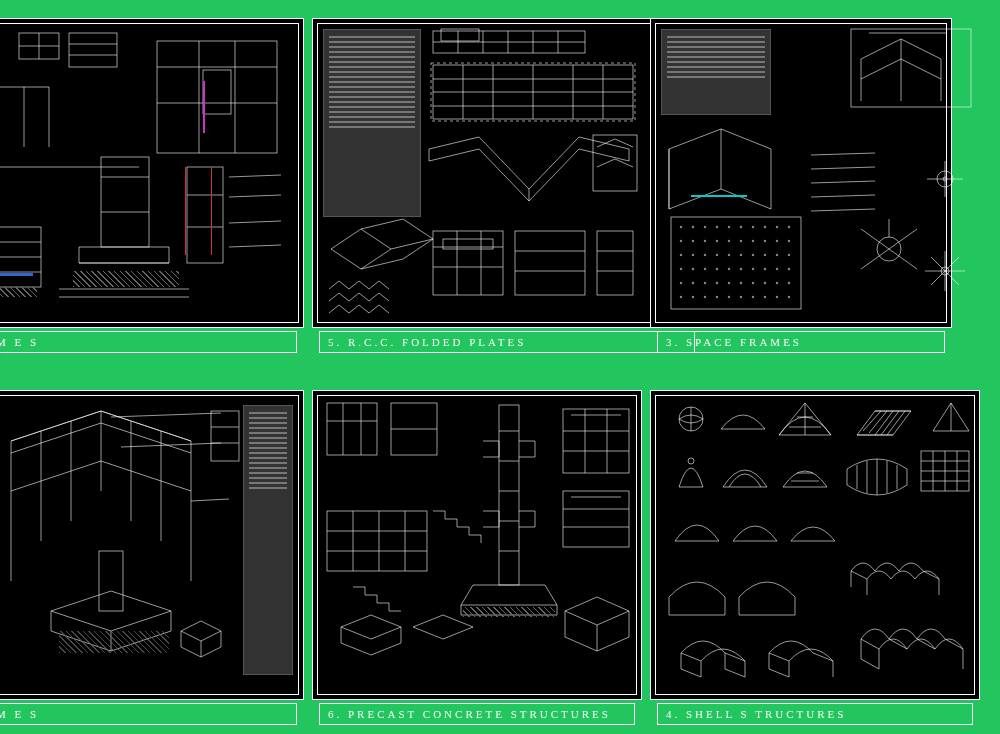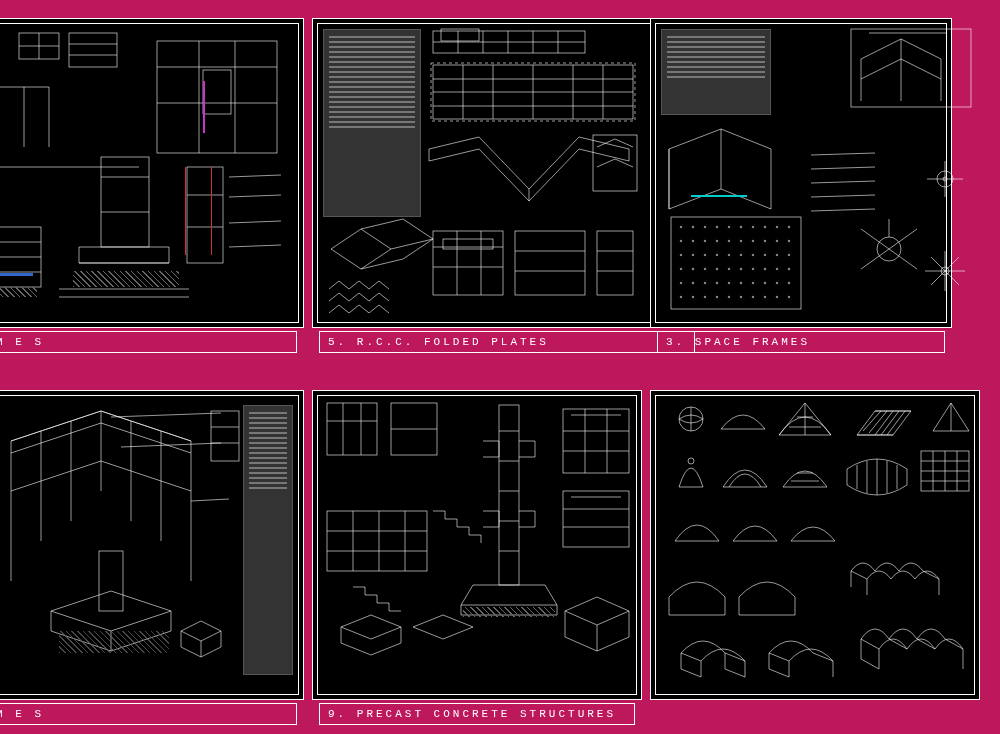--- a/index.html
+++ b/index.html
@@ -8,21 +8,22 @@
     height: 734px;
     background: #000;
     font-family: "Courier New", monospace;
     overflow: hidden;
     position: relative;
   }
   .canvas {
     width: 1000px;
     height: 734px;
     position: relative;
-    background: #be185d;
+    background: #22c55e;
+    font-family: Liberation Serif, serif;
   }
   .sheet {
     position: absolute;
     border: 1px solid #fff;
     background: #000;
   }
   .sheet-inner {
     position: absolute;
     inset: 4px;
     border: 1px solid #fff;
@@ -483,21 +484,21 @@
       <polyline points="252,220 284,206 316,220 284,234 252,220"></polyline>
       <line x1="252" y1="220" x2="252" y2="246"></line>
       <line x1="316" y1="220" x2="316" y2="246"></line>
       <polyline points="252,246 284,260 316,246"></polyline>
       <line x1="284" y1="234" x2="284" y2="260"></line>
     </svg>
 
     <div class="hatch" style="left:150px; top:216px; width:92px; height:10px;"></div>
 
     <div class="title-strip">
-      <span>9.  PRECAST  CONCRETE STRUCTURES</span>
+      <span>6.  PRECAST  CONCRETE STRUCTURES</span>
     </div>
   </div>
 
   <div class="sheet" style="left:650px; top:390px; width:330px; height:310px;">
     <div class="sheet-inner"></div>
 
     <svg class="diag" style="left:0; top:0;" width="330" height="300" viewBox="0 0 330 300">
 
       <circle cx="40" cy="28" r="12"></circle>
       <path d="M28,28 Q40,20 52,28"></path>
@@ -630,15 +631,18 @@
         <line x1="0" y1="22" x2="0" y2="42"></line>
         <line x1="102" y1="32" x2="102" y2="52"></line>
         <line x1="18" y1="32" x2="18" y2="52"></line>
         <line x1="0" y1="42" x2="18" y2="52"></line>
 
         <line x1="28" y1="22" x2="46" y2="32"></line>
         <line x1="56" y1="22" x2="74" y2="32"></line>
       </g>
     </svg>
 
+    <div class="title-strip">
+      <span>4. SHELL S TRUCTURES</span>
+    </div>
   </div>
 
 </div>
 
 </body></html>

